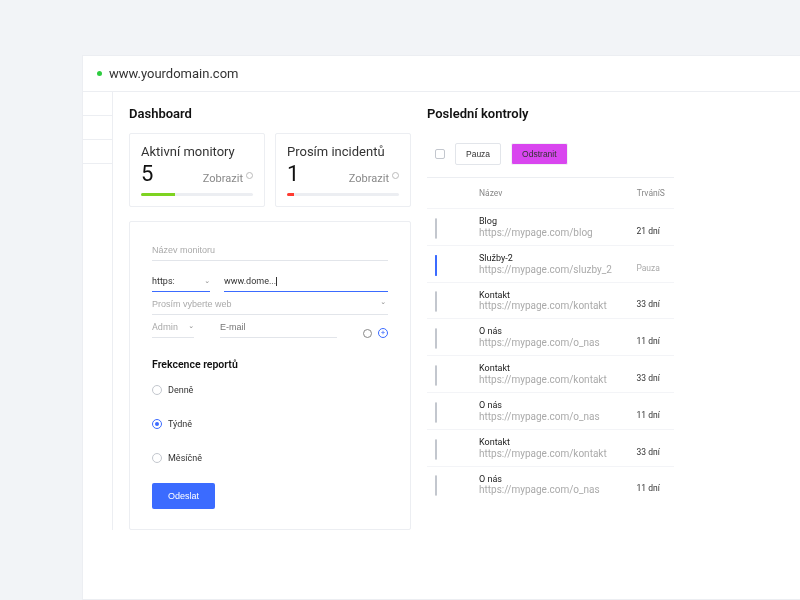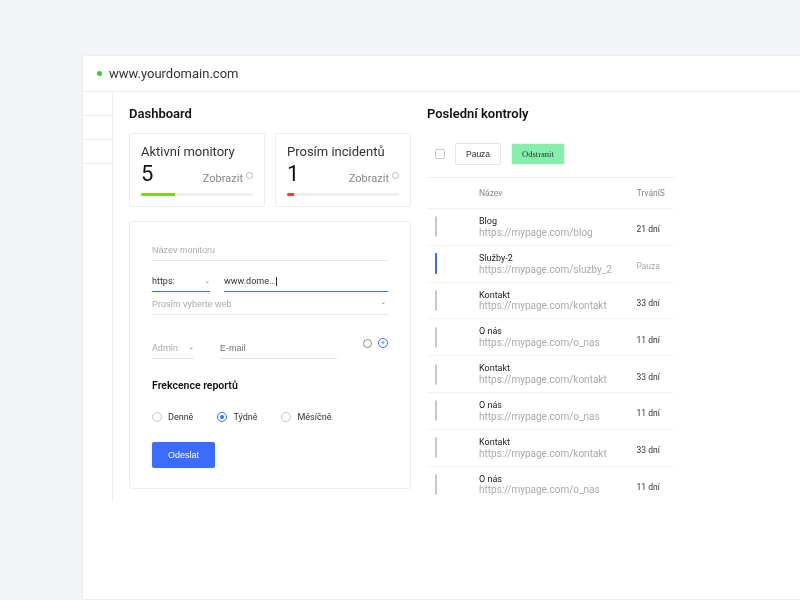--- a/index.html
+++ b/index.html
@@ -31,46 +31,46 @@
   .sect2 { margin-top: 20px; }
   .field { width: 100%; border: none; border-bottom: 1px solid #e2e5ea; font-size: 9px; padding: 5px 0; color: #333; background: transparent; }
   .field::placeholder { color: #aaa; }
   .twocol { display: flex; gap: 14px; margin-top: 10px; align-items: flex-end; }
   .proto { width: 58px; border: none; border-bottom: 1.5px solid #3b6bff; font-size: 9px; padding: 5px 0; color: #333; display: flex; justify-content: space-between; align-items: center; }
   .chev { font-size: 7px; color: #888; }
   .domain { flex: 1; border: none; border-bottom: 1.5px solid #3b6bff; font-size: 9px; padding: 5px 0; color: #333; }
   .cursor { display: inline-block; width: 1px; height: 9px; background: #333; vertical-align: middle; }
   .selrow { position: relative; }
   .chev-r { position: absolute; right: 2px; top: 6px; font-size: 7px; color: #888; }
-  .rolemail { display: flex; gap: 26px; margin-top: 23px; align-items: flex-start; }
+  .rolemail { display: flex; gap: 26px; margin-top: 2px; align-items: flex-end; }
   .role { width: 58px; border: none; border-bottom: 1px solid #e2e5ea; font-size: 9px; padding: 5px 0; color: #aaa; display: flex; justify-content: space-between; }
   .email { flex: 1; border: none; border-bottom: 1px solid #e2e5ea; font-size: 9px; padding: 5px 0; color: #aaa; }
   .acts { display: flex; gap: 6px; align-items: center; color: #3b6bff; }
   .gear { width: 9px; height: 9px; border: 1px solid #888; border-radius: 50%; position: relative; }
   .plus { width: 10px; height: 10px; border: 1px solid #3b6bff; border-radius: 50%; position: relative; font-size: 8px; line-height: 8px; text-align: center; color: #3b6bff; }
-  .freqs { display: flex; gap: 24px; margin-top: 20px; }
+  .freqs { display: flex; gap: 24px; margin-top: 14px; flex-direction: column; }
   .radio { display: flex; align-items: center; gap: 6px; font-size: 9px; color: #333; }
   .rcirc { width: 10px; height: 10px; border: 1px solid #c3c7ce; border-radius: 50%; display: flex; align-items: center; justify-content: center; }
   .rcirc.on { border-color: #3b6bff; }
   .rdot { width: 4px; height: 4px; background: #3b6bff; border-radius: 50%; }
   .submit { margin-top: 20px; background: #3b6bff; color: #fff; border: none; font-size: 9px; padding: 8px 16px; border-radius: 2px; cursor: pointer; }
   
   .tblhead { display: flex; align-items: center; gap: 10px; padding: 10px 8px 12px 8px; border-bottom: 1px solid #eceef2; }
   .cbx { width: 10px; height: 10px; border: 1px solid #c3c7ce; border-radius: 2px; background: #fff; flex: 0 0 10px; }
   .cbx.on { background: #3b6bff; border-color: #3b6bff; position: relative; }
   .cbx.on::after { content: "✓"; color: #fff; font-size: 7px; position: absolute; top: -1px; left: 1px; }
   .btn-s { font-size: 8.5px; padding: 5px 10px; border: 1px solid #e2e5ea; border-radius: 2px; background: #fff; color: #333; }
-  .btn-s.pill { background: #86efac; border-color: #f1f2f5; font-family: Liberation Serif, serif; }
+  .btn-s.pill { background: #d946ef; border-color: #f1f2f5; }
   .colhdrs { display: flex; padding: 10px 8px; font-size: 8.5px; color: #888; }
   .c-cbx { width: 26px; flex: 0 0 26px; }
   .c-stat { width: 18px; flex: 0 0 18px; }
   .c-name { flex: 1; }
   .c-dur { width: 48px; flex: 0 0 48px; text-align: right; }
   .c-st { width: 6px; flex: 0 0 6px; }
-  .row { display: flex; align-items: center; padding: 7px 8px; border-top: 1px solid #f3f4f7; }
+  .row { display: flex; align-items: flex-end; padding: 7px 8px; border-top: 1px solid #f3f4f7; }
   .sdot { width: 5px; height: 5px; border-radius: 50%; }
   .sdot.blue { background: #3b6bff; }
   .sdot.red { background: #ff3b30; }
   .sdot.grey { background: #c3c7ce; }
   .rname { font-size: 9px; color: #222; line-height: 1.2; }
   .rsub { font-size: 10px; color: #aaa; }
   .rdur { font-size: 8.5px; color: #333; }
   .rdur.down { color: #ff3b30; }
   .rdur.pause { color: #aaa; }
   .seg { width: 3px; height: 10px; border-radius: 1px; margin-left: 4px; }

